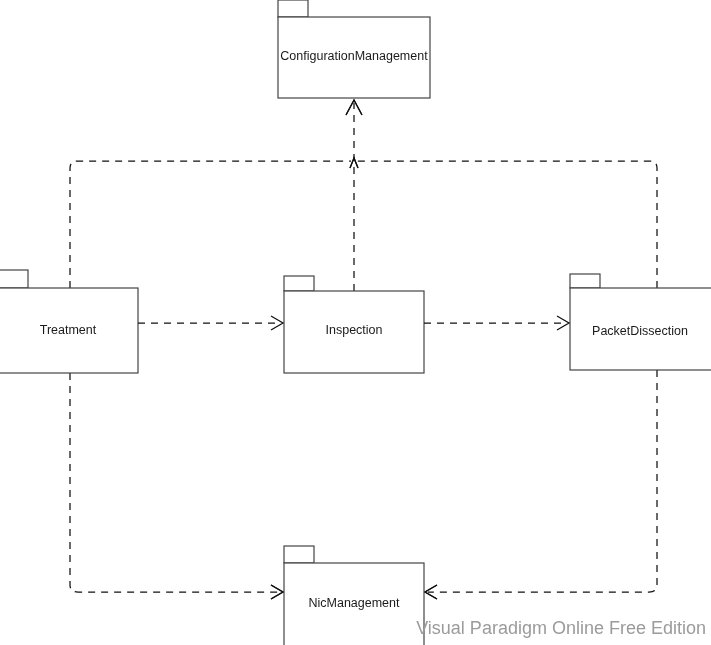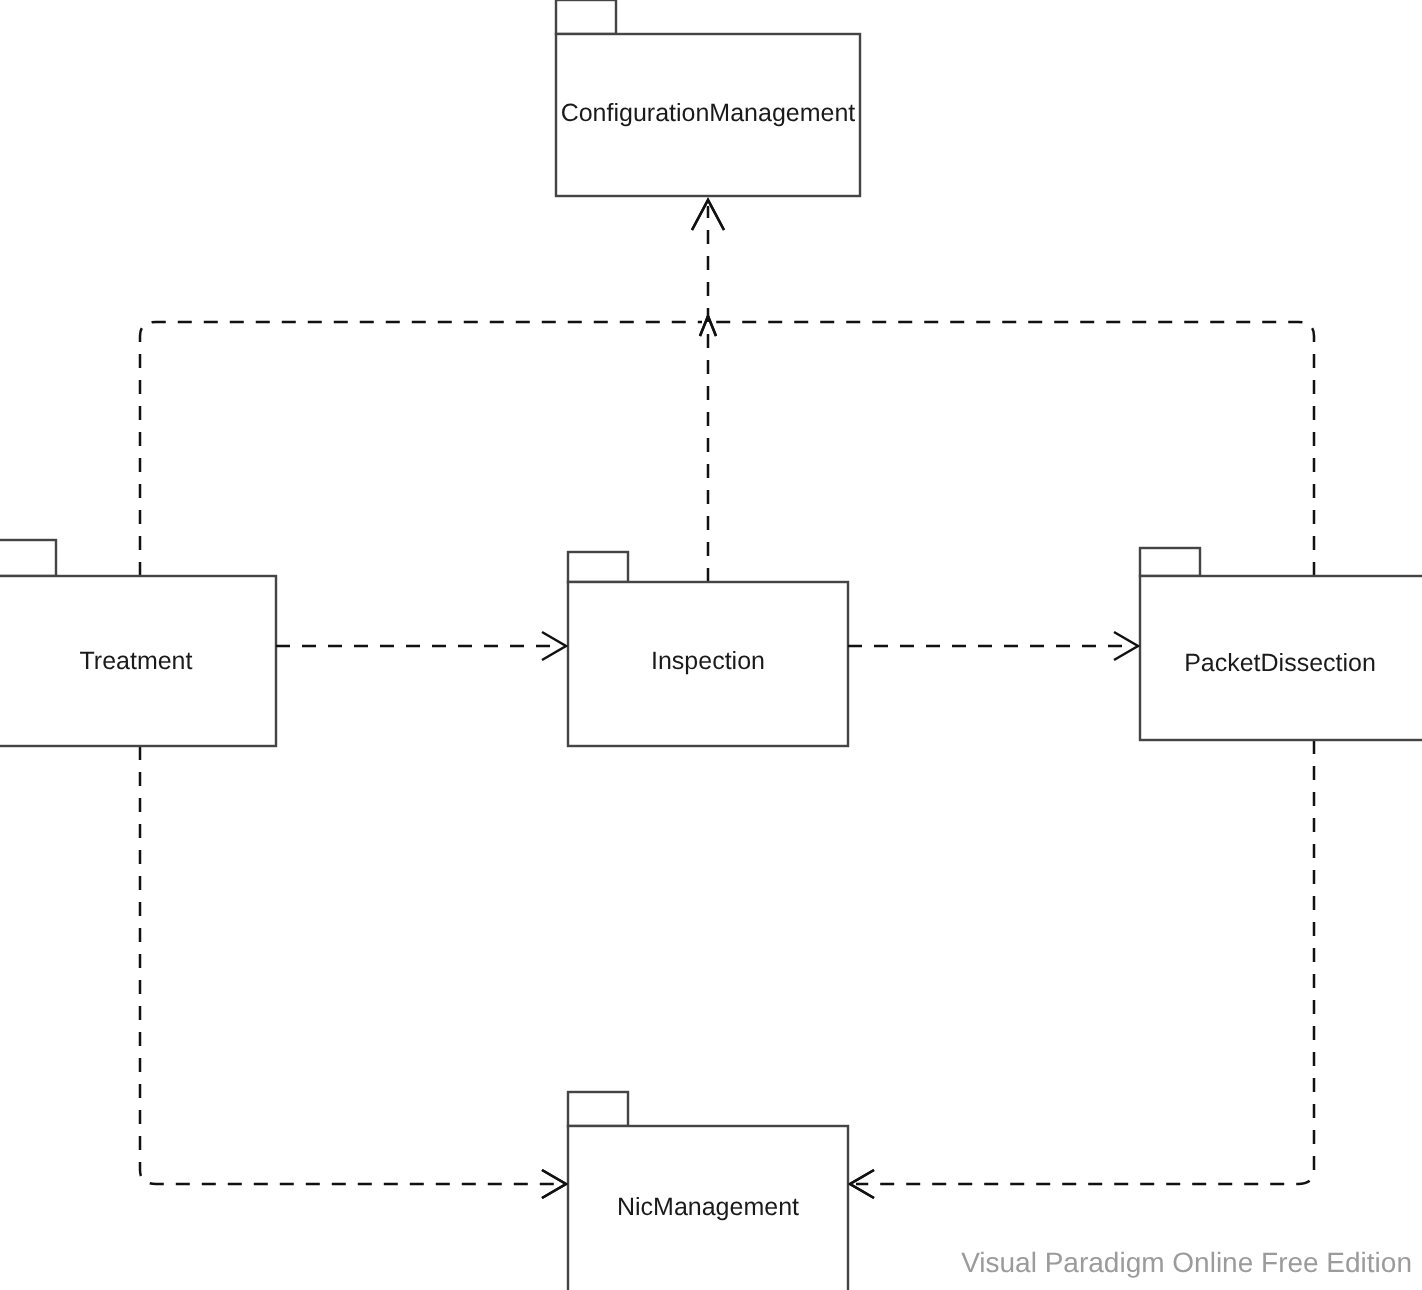--- a/index.html
+++ b/index.html
@@ -53,21 +53,21 @@
     stroke: #111111;
     stroke-width: 1.25;
     stroke-linecap: butt;
     stroke-linejoin: miter;
   }
   .watermark {
     position: absolute;
     right: 5px;
     bottom: 6px;
     font-family: "Liberation Sans", sans-serif;
-    font-size: 14px;
+    font-size: 18px;
     color: #9b9b9b;
     white-space: nowrap;
     user-select: none;
     text-align: center;
   }
 </style>
 </head>
 <body>
 
 <div id="diagram-canvas">

